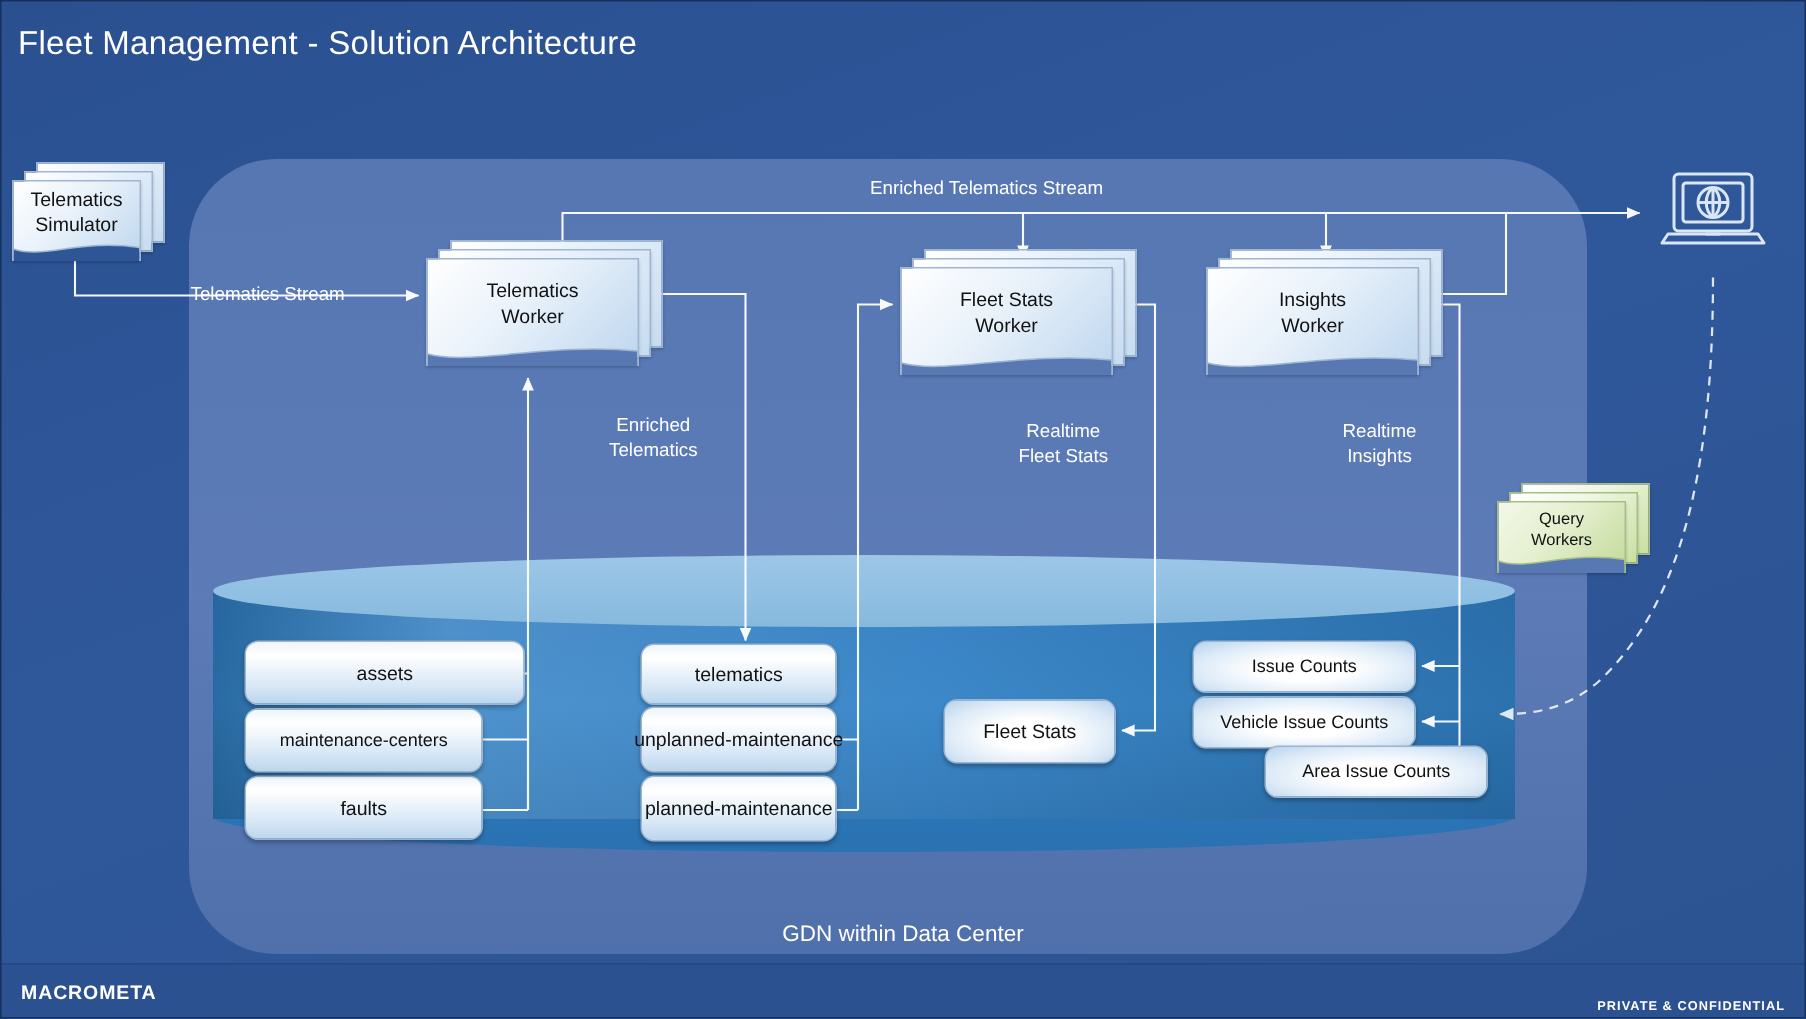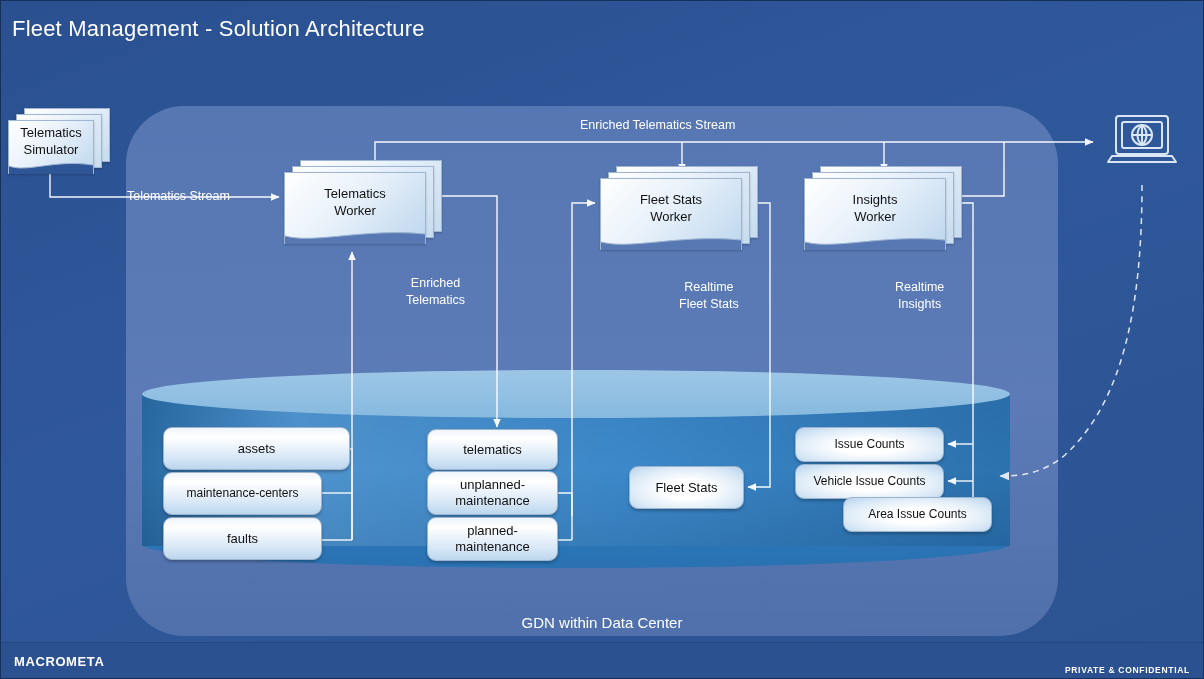--- a/index.html
+++ b/index.html
@@ -249,20 +249,36 @@
           <path d="M0,6 C30,14 80,-2 140,4" fill="none" stroke="#9fb6d2" stroke-width="1"></path>
         </svg>
       </div>
       <div class="lbl">
         <span>Insights</span>
         <span>Worker</span>
       </div>
     </div>
   </div>
 
+  <div class="doc green" style="left:998px;top:322px;width:100px;height:58px;">
+    <div class="sheet s3" style="width:84px;height:46px;"></div>
+    <div class="sheet s2" style="width:84px;height:46px;"></div>
+    <div class="sheet s1 front" style="width:84px;height:46px;">
+      <div class="wave">
+        <svg viewBox="0 0 84 14" preserveAspectRatio="none">
+          <path d="M0,14 L0,6 C18,13 46,-1 84,5 L84,14 z" fill="#5878b4" stroke="none"></path>
+          <path d="M0,6 C18,13 46,-1 84,5" fill="none" stroke="#a7bd86" stroke-width="1"></path>
+        </svg>
+      </div>
+      <div class="lbl">
+        <span>Query</span>
+        <span>Workers</span>
+      </div>
+    </div>
+  </div>
 
   <div class="laptop">
     <svg viewBox="0 0 78 64" width="78" height="64" fill="none" stroke="#dbe6f5" stroke-width="2">
       <rect x="13" y="4" width="52" height="38" rx="3"></rect>
       <rect x="19" y="10" width="40" height="26" rx="2"></rect>
       <circle cx="39" cy="23" r="10"></circle>
       <path d="M29,23 h20 M39,13 v20 M39,13 c-6,5 -6,15 0,20 M39,13 c6,5 6,15 0,20"></path>
       <path d="M5,50 h68 l-4,-6 h-60 z" stroke-linejoin="round"></path>
       <path d="M34,44 h10"></path>
     </svg>
@@ -284,25 +300,25 @@
   <div class="flab c" style="left:895px;top:279px;">
     <div>Realtime</div>
     <div>Insights</div>
   </div>
 
   <div class="pill" style="left:163px;top:427px;width:187px;height:43px;">assets</div>
   <div class="pill" style="left:163px;top:517px;width:159px;height:43px;">faults</div>
   <div class="pill small" style="left:163px;top:472px;width:159px;height:43px;">maintenance-centers</div>
 
   <div class="pill" style="left:427px;top:429px;width:131px;height:41px;">telematics</div>
-  <div class="pill" style="left:427px;top:471px;width:131px;height:44px;flex-direction:column;">
+  <div class="pill" style="left:427px;top:471px;width:131px;height:44px;flex-direction:row;">
     <span>unplanned-</span>
     <span>maintenance</span>
   </div>
-  <div class="pill" style="left:427px;top:517px;width:131px;height:44px;flex-direction:column;">
+  <div class="pill" style="left:427px;top:517px;width:131px;height:44px;flex-direction:row;">
     <span>planned-</span>
     <span>maintenance</span>
   </div>
 
   <div class="pill radial" style="left:629px;top:466px;width:115px;height:43px;">Fleet Stats</div>
 
   <div class="pill radial small" style="left:795px;top:427px;width:149px;height:35px;">Issue Counts</div>
   <div class="pill radial small" style="left:795px;top:464px;width:149px;height:35px;">Vehicle Issue Counts</div>
   <div class="pill radial small" style="left:795px;top:497px;width:149px;height:35px;margin-left:48px;">Area Issue Counts</div>
 

